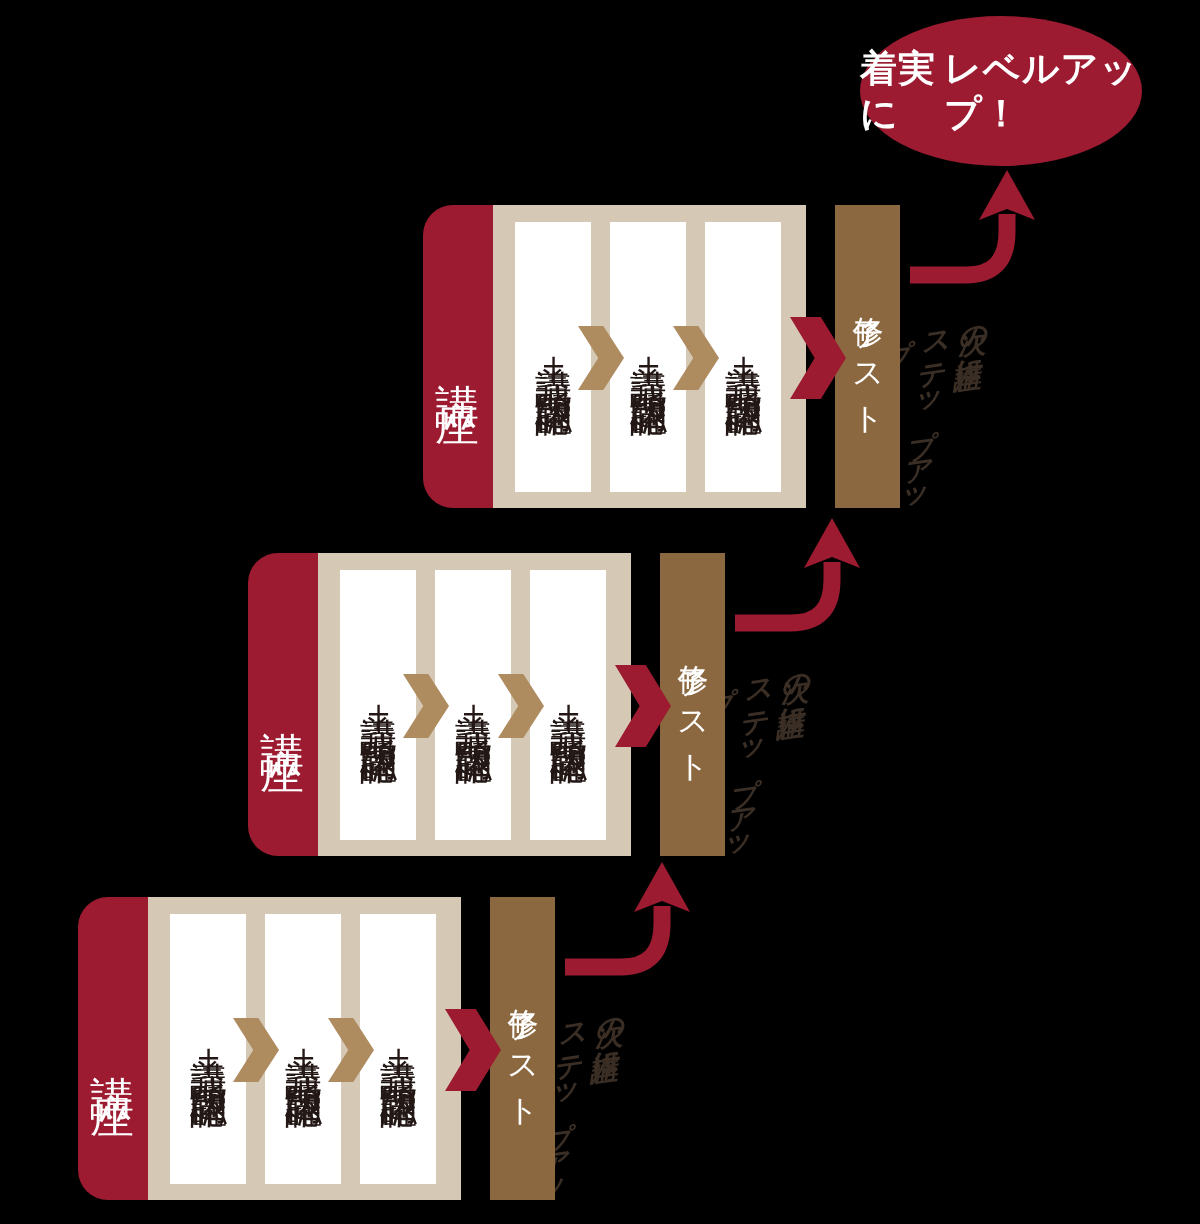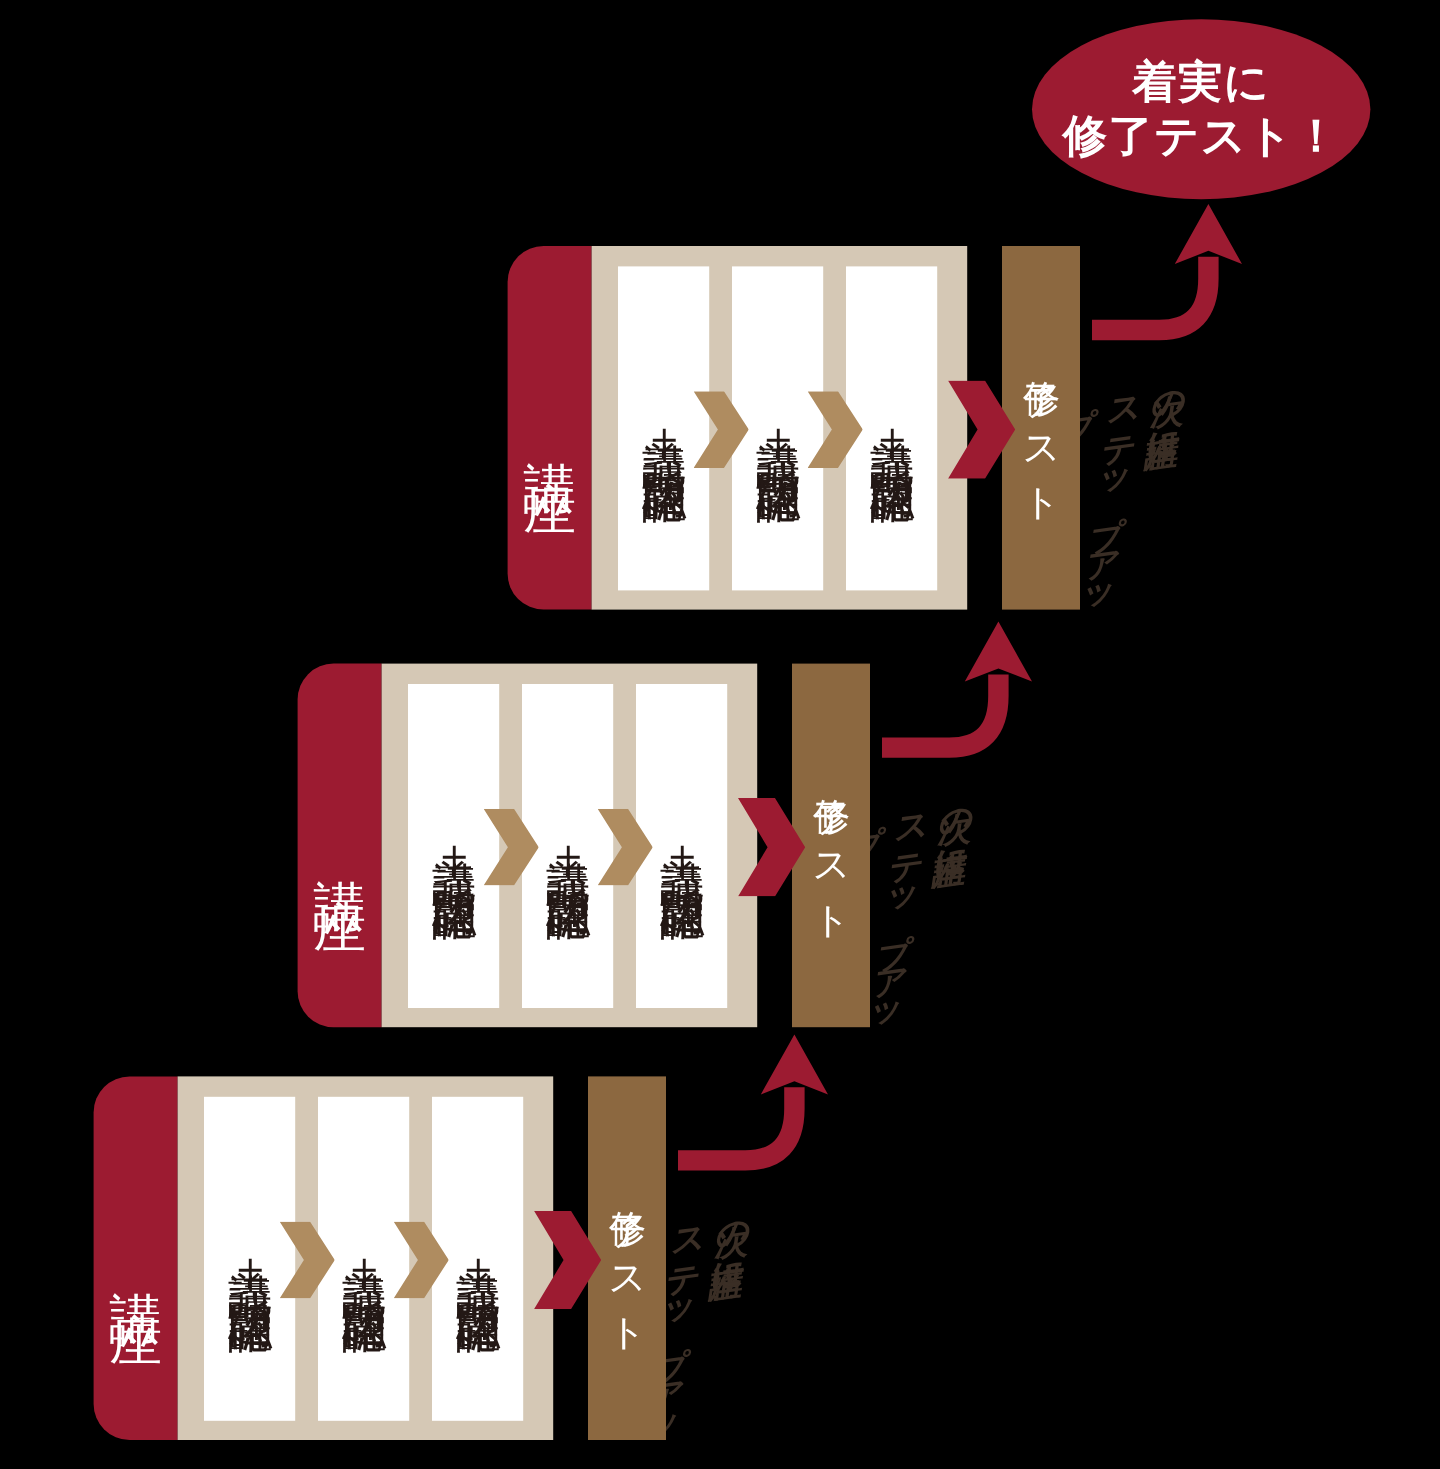--- a/index.html
+++ b/index.html
@@ -69,21 +69,21 @@
   .u3 .stepup{left:498px;}
   .stepup-line{
     text-orientation:upright;
     font-size:28px;font-weight:bold;color:var(--dark_text);
     line-height:37px;letter-spacing:0px;
   }
   
   .badge{
     position:absolute;left:860px;top:16px;width:282px;height:150px;
     background:var(--crimson);border-radius:50%;
-    display:flex;flex-direction:column;align-items:center;justify-content:center;
+    display:flex;flex-direction:row;align-items:center;justify-content:center;
     z-index:4;
   }
   .badge-line{color:var(--white);font-size:37px;font-weight:bold;line-height:45px;letter-spacing:1px;}
 </style>
 </head>
 <body>
 
 <div class="stage">
 
   <div class="unit u1">
@@ -171,16 +171,16 @@
       <polygon class="arrow-head" points="99,2 71,52 99,41 127,52"></polygon>
     </svg>
     <div class="stepup">
       <div class="stepup-line">次の講座に</div>
       <div class="stepup-line">ステップアップ</div>
     </div>
   </div>
 
   <div class="badge">
     <div class="badge-line">着実に</div>
-    <div class="badge-line">修了テスト！</div>
+    <div class="badge-line">レベルアップ！</div>
   </div>
 
 </div>
 
 </body></html>

